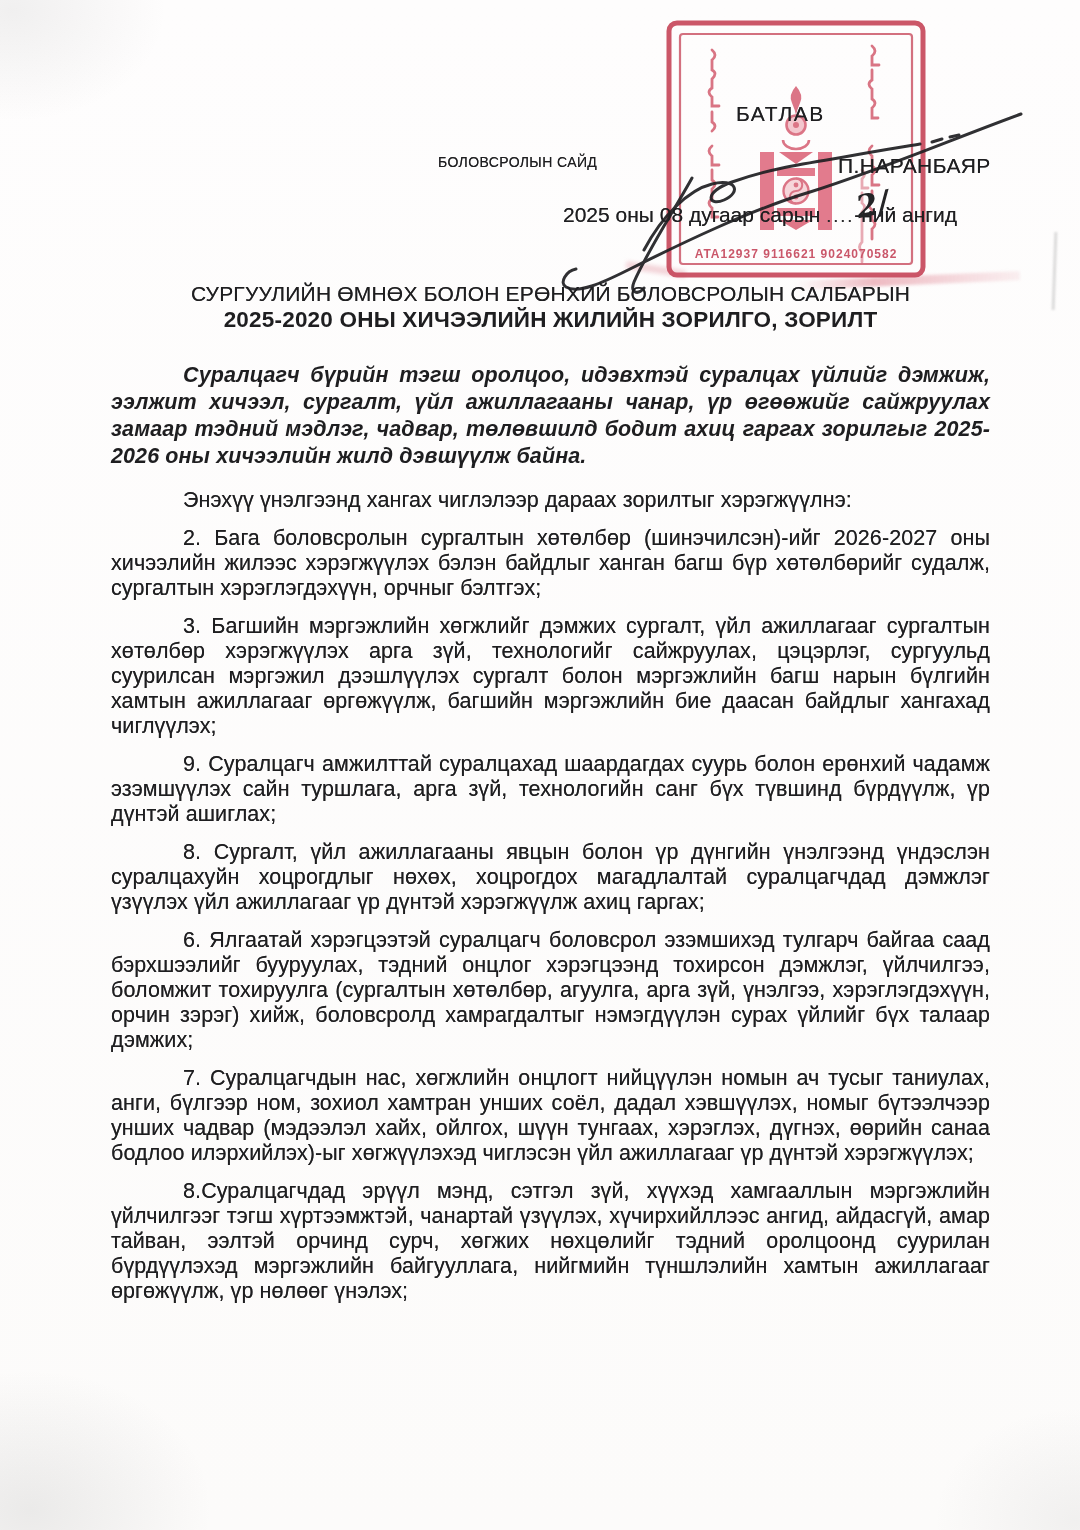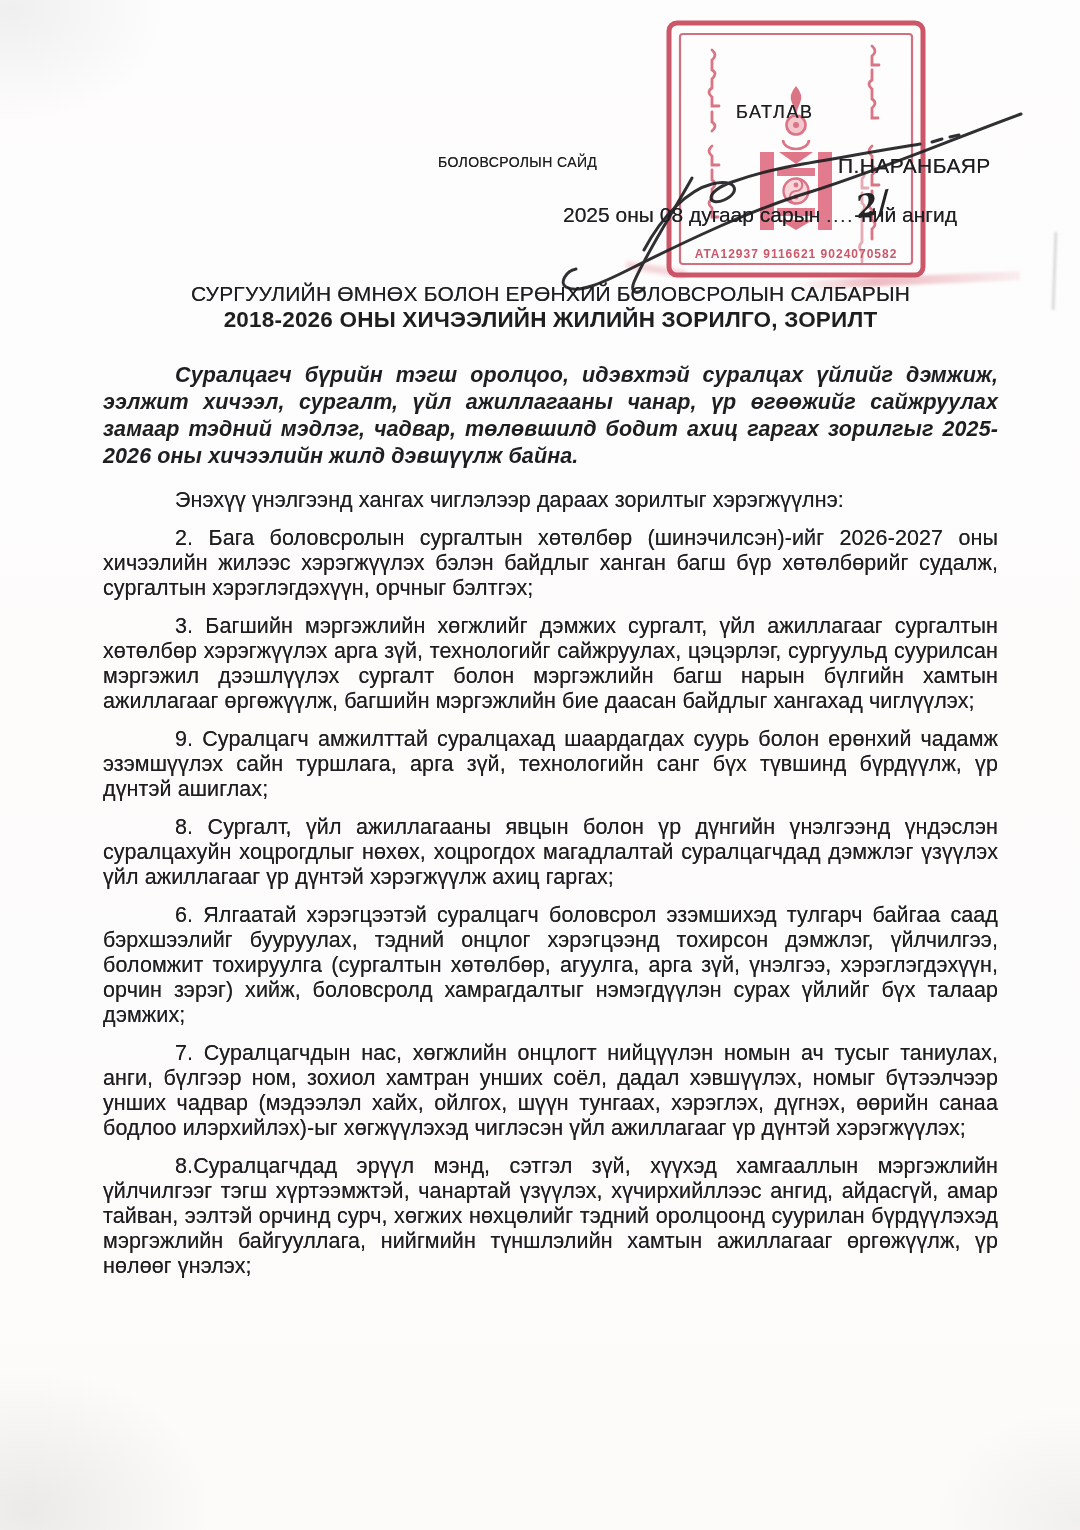--- a/index.html
+++ b/index.html
@@ -9,21 +9,21 @@
       radial-gradient(220px 160px at 12px 10px, rgba(120,120,120,.10), rgba(0,0,0,0) 70%),
       radial-gradient(260px 200px at 30px 1510px, rgba(110,110,110,.12), rgba(0,0,0,0) 70%),
       radial-gradient(200px 160px at 1075px 1520px, rgba(140,140,140,.10), rgba(0,0,0,0) 70%),
       linear-gradient(#fefdfd,#fcfbfa);
     font-family:"Liberation Sans","DejaVu Sans",sans-serif;
     color:#1e1e20;
   }
   .soft{ text-shadow:0 0 .6px rgba(30,30,32,.75); }
   
   .approve-label{
-    position:absolute;left:736px;top:102px;font-size:18px;letter-spacing:1.5px;z-index:4;
+    position:absolute;left:736px;top:102px;font-size:21px;letter-spacing:1.5px;z-index:4;
   }
   .minister-label{ position:absolute;left:438px;top:154px;font-size:14px;letter-spacing:.4px;z-index:4; }
   .minister-name{ position:absolute;left:838px;top:154px;font-size:21px;letter-spacing:.4px;z-index:4; }
   .date-line{ position:absolute;left:563px;top:203px;font-size:21px;z-index:4;white-space:nowrap; }
   .date-dots{ letter-spacing:2px;font-size:18px;color:#2a2a2c; }
   .handwritten-day{
     position:absolute;left:856px;top:186px;z-index:6;
     font-family:"DejaVu Serif",serif;font-style:italic;font-size:31px;font-weight:700;
     transform:rotate(-12deg);color:#242426;
   }
@@ -42,21 +42,21 @@
   }
   .scan-streak{
     position:absolute;left:1053px;top:232px;width:3px;height:78px;z-index:1;
     background:#bfbfbf;opacity:.55;filter:blur(1px);transform:rotate(2deg);
   }
   
   .doc-body{ position:absolute;left:103px;top:281px;width:895px;z-index:3; }
   .title{ text-align:center;line-height:25px;margin:0 0 30px 0; }
   .title .l1{ font-size:21px;font-weight:400;letter-spacing:.2px; }
   .title .l2{ font-size:22.5px;font-weight:700;letter-spacing:.2px;margin-top:1px; }
-  p{ margin:0;font-size:21.5px;line-height:25px;text-align:justify;letter-spacing:.1px; }
+  p{ margin:8px;font-size:21.5px;line-height:25px;text-align:justify;letter-spacing:.1px; }
   p.intro{ font-style:italic;font-weight:700;line-height:27px;text-indent:72px;margin-bottom:18px;text-shadow:none; }
   p.lead{ text-indent:72px;margin-bottom:8px; }
   p.item{ text-indent:72px;margin-top:13px; }
 </style>
 </head>
 <body>
 
 <svg class="stamp" width="260" height="258" viewBox="0 0 260 258">
   <g fill="none" stroke="#c7495c">
     <rect x="3" y="3" width="254" height="252" rx="8" stroke-width="5"></rect>
@@ -105,21 +105,21 @@
   </g>
 </svg>
 
 <div class="scan-smear"></div>
 <div class="scan-smear-2"></div>
 <div class="scan-streak"></div>
 
 <div class="doc-body">
   <div class="title">
     <div class="l1 soft">СУРГУУЛИЙН ӨМНӨХ БОЛОН ЕРӨНХИЙ БОЛОВСРОЛЫН САЛБАРЫН</div>
-    <div class="l2">2018-2026 ОНЫ ХИЧЭЭЛИЙН ЖИЛИЙН ЗОРИЛГО, ЗОРИЛТ</div>
+    <div class="l2">2025-2020 ОНЫ ХИЧЭЭЛИЙН ЖИЛИЙН ЗОРИЛГО, ЗОРИЛТ</div>
   </div>
   <p class="intro">Суралцагч бүрийн тэгш оролцоо, идэвхтэй суралцах үйлийг дэмжиж, ээлжит хичээл, сургалт, үйл ажиллагааны чанар, үр өгөөжийг сайжруулах замаар тэдний мэдлэг, чадвар, төлөвшилд бодит ахиц гаргах зорилгыг 2025-2026 оны хичээлийн жилд дэвшүүлж байна.</p>
   <p class="lead soft">Энэхүү үнэлгээнд хангах чиглэлээр дараах зорилтыг хэрэгжүүлнэ:</p>
   <p class="item soft">2. Бага боловсролын сургалтын хөтөлбөр (шинэчилсэн)-ийг 2026-2027 оны хичээлийн жилээс хэрэгжүүлэх бэлэн байдлыг ханган багш бүр хөтөлбөрийг судалж, сургалтын хэрэглэгдэхүүн, орчныг бэлтгэх;</p>
   <p class="item soft">3. Багшийн мэргэжлийн хөгжлийг дэмжих сургалт, үйл ажиллагааг сургалтын хөтөлбөр хэрэгжүүлэх арга зүй, технологийг сайжруулах, цэцэрлэг, сургуульд суурилсан мэргэжил дээшлүүлэх сургалт болон мэргэжлийн багш нарын бүлгийн хамтын ажиллагааг өргөжүүлж, багшийн мэргэжлийн бие даасан байдлыг хангахад чиглүүлэх;</p>
   <p class="item soft">9. Суралцагч амжилттай суралцахад шаардагдах суурь болон ерөнхий чадамж эзэмшүүлэх сайн туршлага, арга зүй, технологийн санг бүх түвшинд бүрдүүлж, үр дүнтэй ашиглах;</p>
   <p class="item soft">8. Сургалт, үйл ажиллагааны явцын болон үр дүнгийн үнэлгээнд үндэслэн суралцахуйн хоцрогдлыг нөхөх, хоцрогдох магадлалтай суралцагчдад дэмжлэг үзүүлэх үйл ажиллагааг үр дүнтэй хэрэгжүүлж ахиц гаргах;</p>
   <p class="item soft">6. Ялгаатай хэрэгцээтэй суралцагч боловсрол эзэмшихэд тулгарч байгаа саад бэрхшээлийг бууруулах, тэдний онцлог хэрэгцээнд тохирсон дэмжлэг, үйлчилгээ, боломжит тохируулга (сургалтын хөтөлбөр, агуулга, арга зүй, үнэлгээ, хэрэглэгдэхүүн, орчин зэрэг) хийж, боловсролд хамрагдалтыг нэмэгдүүлэн сурах үйлийг бүх талаар дэмжих;</p>
   <p class="item soft">7. Суралцагчдын нас, хөгжлийн онцлогт нийцүүлэн номын ач тусыг таниулах, анги, бүлгээр ном, зохиол хамтран унших соёл, дадал хэвшүүлэх, номыг бүтээлчээр унших чадвар (мэдээлэл хайх, ойлгох, шүүн тунгаах, хэрэглэх, дүгнэх, өөрийн санаа бодлоо илэрхийлэх)-ыг хөгжүүлэхэд чиглэсэн үйл ажиллагааг үр дүнтэй хэрэгжүүлэх;</p>
   <p class="item soft">8.Суралцагчдад эрүүл мэнд, сэтгэл зүй, хүүхэд хамгааллын мэргэжлийн үйлчилгээг тэгш хүртээмжтэй, чанартай үзүүлэх, хүчирхийллээс ангид, айдасгүй, амар тайван, ээлтэй орчинд сурч, хөгжих нөхцөлийг тэдний оролцоонд суурилан бүрдүүлэхэд мэргэжлийн байгууллага, нийгмийн түншлэлийн хамтын ажиллагааг өргөжүүлж, үр нөлөөг үнэлэх;</p>

